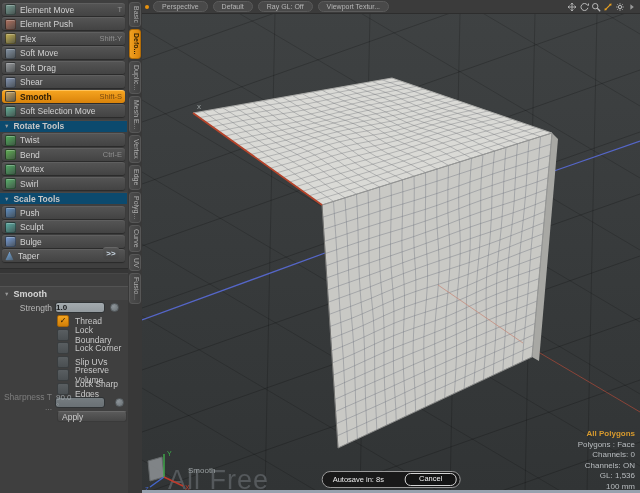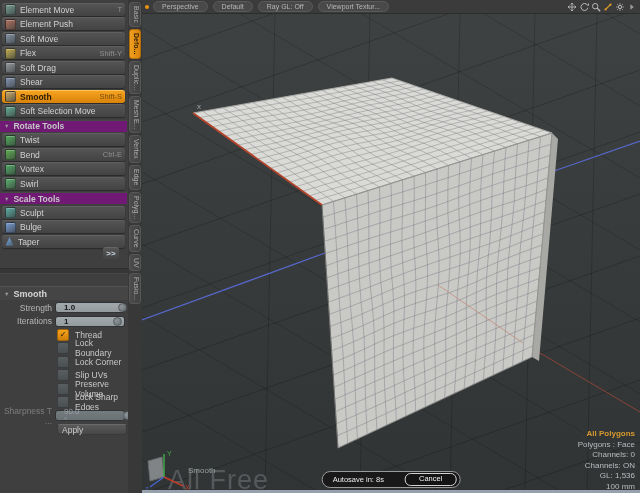--- a/index.html
+++ b/index.html
@@ -13,21 +13,21 @@
     padding:0 3px;border-radius:3px;background:linear-gradient(#545454,#434343);
     border-top:1px solid #5f5f5f;box-shadow:0 1px 1px rgba(0,0,0,.35);cursor:default;}
   .tool-row.selected{background:linear-gradient(#f5a31f,#d9830b);border-top:1px solid #ffc35a;}
   .tool-row.selected .tool-label{color:#2a1c06;font-weight:bold;}
   .tool-row.selected .tool-shortcut{color:#7a4a10;}
   .tool-icon{width:9px;height:9px;border-radius:2px;margin-right:4px;flex:none;
     border:1px solid rgba(0,0,0,.45);box-shadow:inset 0 1px 0 rgba(255,255,255,.25);}
   .tool-label{font-size:8.5px;color:#d2d2d2;white-space:nowrap;flex:1;}
   .tool-shortcut{font-size:7.5px;color:#8f8f8f;margin-left:3px;}
   .tool-header{display:flex;align-items:center;height:11px;margin-top:2.5px;padding:0 4px;
-    background:#701a75;border-top:1px solid #474747;}
+    background:#0c4a6e;border-top:1px solid #474747;}
   .tool-header .tri{font-size:5.5px;color:#9a9a9a;margin-right:4px;}
   .tool-header span.hl{font-size:8.5px;color:#c6c6c6;font-weight:bold;}
   .overflow-btn{position:absolute;left:103px;top:247px;width:16px;height:11px;
     border-radius:3px;background:linear-gradient(#555,#444);border-top:1px solid #666;
     color:#c9d6e2;font-size:8px;text-align:center;line-height:11px;font-weight:bold;}
   .panel-divider{position:absolute;left:0;top:268px;width:128px;height:4px;
     background:#363636;border-top:1px solid #2d2d2d;border-bottom:1px solid #474747;}
   
   .tab-strip{position:absolute;left:128px;top:0;width:14px;height:493px;background:#383838;
     display:flex;flex-direction:column;align-items:center;padding-top:2px;box-sizing:border-box;}
@@ -38,22 +38,22 @@
   .vtab.active{background:linear-gradient(90deg,#f0a020,#d9830b);color:#2e1f05;font-weight:bold;border-color:#b06c08;}
   
   .props{position:absolute;left:0;top:286px;width:128px;}
   .props-header{display:flex;align-items:center;height:13px;background:#454545;
     border-top:1px solid #535353;padding:0 4px;}
   .props-header .tri{font-size:5.5px;color:#9a9a9a;margin-right:4px;}
   .props-header .t{font-size:9px;color:#d6d6d6;font-weight:bold;}
   .prow{display:flex;align-items:center;margin-top:1.5px;height:12px;}
   .plabel{width:52px;text-align:right;font-size:8.5px;color:#b8b8b8;margin-right:3px;flex:none;}
   .plabel.dim{color:#7e7e7e;}
-  .pfield{flex:none;width:70px;height:11px;border-radius:3px;background:linear-gradient(#a3aaae,#949b9f);
-    border:1px solid #2f3335;display:flex;align-items:center;padding:0 2px 0 8px;box-sizing:border-box;gap:43px;}
+  .pfield{flex:none;width:50px;height:11px;border-radius:3px;background:linear-gradient(#a3aaae,#949b9f);
+    border:1px solid #2f3335;display:flex;align-items:center;padding:0 2px 0 0;box-sizing:border-box;gap:43px;}
   .pfield .val{flex:1;font-size:8px;color:#17191b;font-weight:bold;}
   .pfield .circle{width:7px;height:7px;border-radius:50%;flex:none;
     background:radial-gradient(circle at 35% 35%,#8d9499,#686f73);border:1px solid #565c60;}
   .pfield.disabled{background:linear-gradient(#757c80,#6a7175);}
   .pfield.disabled .val{color:#9ba2a6;font-weight:normal;}
   .checkbox{width:10px;height:10px;border-radius:2px;flex:none;margin-left:57px;margin-right:6px;
     background:linear-gradient(#595e61,#4a4f52);border:1px solid #393d3f;
     text-align:center;font-size:8px;line-height:10px;color:transparent;}
   .checkbox.checked{background:linear-gradient(#f3a31e,#d07f08);color:#1d1306;border-color:#a5650a;}
   .clabel{font-size:8.5px;color:#c8c8c8;}
@@ -96,27 +96,27 @@
         <div class="tool-row">
           <span class="tool-icon" style="background: linear-gradient(145deg, rgb(110, 143, 134) 20%, rgb(60, 64, 64) 130%);"></span>
           <span class="tool-label">Element Move</span>
           <span class="tool-shortcut">T</span>
         </div>
         <div class="tool-row">
           <span class="tool-icon" style="background: linear-gradient(145deg, rgb(160, 106, 90) 20%, rgb(60, 64, 64) 130%);"></span>
           <span class="tool-label">Element Push</span>
         </div>
         <div class="tool-row">
-          <span class="tool-icon" style="background: linear-gradient(145deg, rgb(122, 135, 150) 20%, rgb(60, 64, 64) 130%);"></span>
-          <span class="tool-label">Soft Move</span>
-        </div>
-        <div class="tool-row">
           <span class="tool-icon" style="background: linear-gradient(145deg, rgb(176, 160, 80) 20%, rgb(60, 64, 64) 130%);"></span>
           <span class="tool-label">Flex</span>
           <span class="tool-shortcut">Shift-Y</span>
+        </div>
+        <div class="tool-row">
+          <span class="tool-icon" style="background: linear-gradient(145deg, rgb(122, 135, 150) 20%, rgb(60, 64, 64) 130%);"></span>
+          <span class="tool-label">Soft Move</span>
         </div>
         <div class="tool-row">
           <span class="tool-icon" style="background: linear-gradient(145deg, rgb(138, 141, 144) 20%, rgb(60, 64, 64) 130%);"></span>
           <span class="tool-label">Soft Drag</span>
         </div>
         <div class="tool-row">
           <span class="tool-icon" style="background: linear-gradient(145deg, rgb(120, 135, 160) 20%, rgb(60, 64, 64) 130%);"></span>
           <span class="tool-label">Shear</span>
         </div>
         <div class="tool-row selected">
@@ -145,20 +145,24 @@
           <span class="tool-icon" style="background: linear-gradient(145deg, rgb(79, 154, 96) 20%, rgb(60, 64, 64) 130%);"></span>
           <span class="tool-label">Vortex</span>
         </div>
         <div class="tool-row">
           <span class="tool-icon" style="background: linear-gradient(145deg, rgb(85, 160, 101) 20%, rgb(60, 64, 64) 130%);"></span>
           <span class="tool-label">Swirl</span>
         </div>
         <div class="tool-header">
           <span class="tri">▼</span>
           <span class="hl">Scale Tools</span>
+        </div>
+        <div class="tool-row">
+          <span class="tool-icon" style="background: linear-gradient(145deg, rgb(91, 132, 176) 20%, rgb(60, 64, 64) 130%);"></span>
+          <span class="tool-label">Push</span>
         </div>
         <div class="tool-row">
           <span class="tool-icon" style="background: linear-gradient(145deg, rgb(86, 158, 150) 20%, rgb(60, 64, 64) 130%);"></span>
           <span class="tool-label">Sculpt</span>
         </div>
         <div class="tool-row">
           <span class="tool-icon" style="background: linear-gradient(145deg, rgb(111, 143, 192) 20%, rgb(60, 64, 64) 130%);"></span>
           <span class="tool-label">Bulge</span>
         </div>
         <div class="tool-row">
@@ -172,27 +176,20 @@
     <div class="props">
       <div class="props-header">
         <span class="tri">▼</span>
         <span class="t">Smooth</span>
       </div>
       <div>
           <div class="prow">
             <span class="plabel">Strength</span>
             <span class="pfield">
               <span class="val">1.0</span>
-              <span class="circle"></span>
-            </span>
-          </div>
-          <div class="prow">
-            <span class="plabel">Iterations</span>
-            <span class="pfield">
-              <span class="val">1</span>
               <span class="circle"></span>
             </span>
           </div>
         </div>
       <div>
           <div class="prow">
             <span class="checkbox checked">✓</span>
             <span class="clabel">Thread</span>
           </div>
           <div class="prow">

